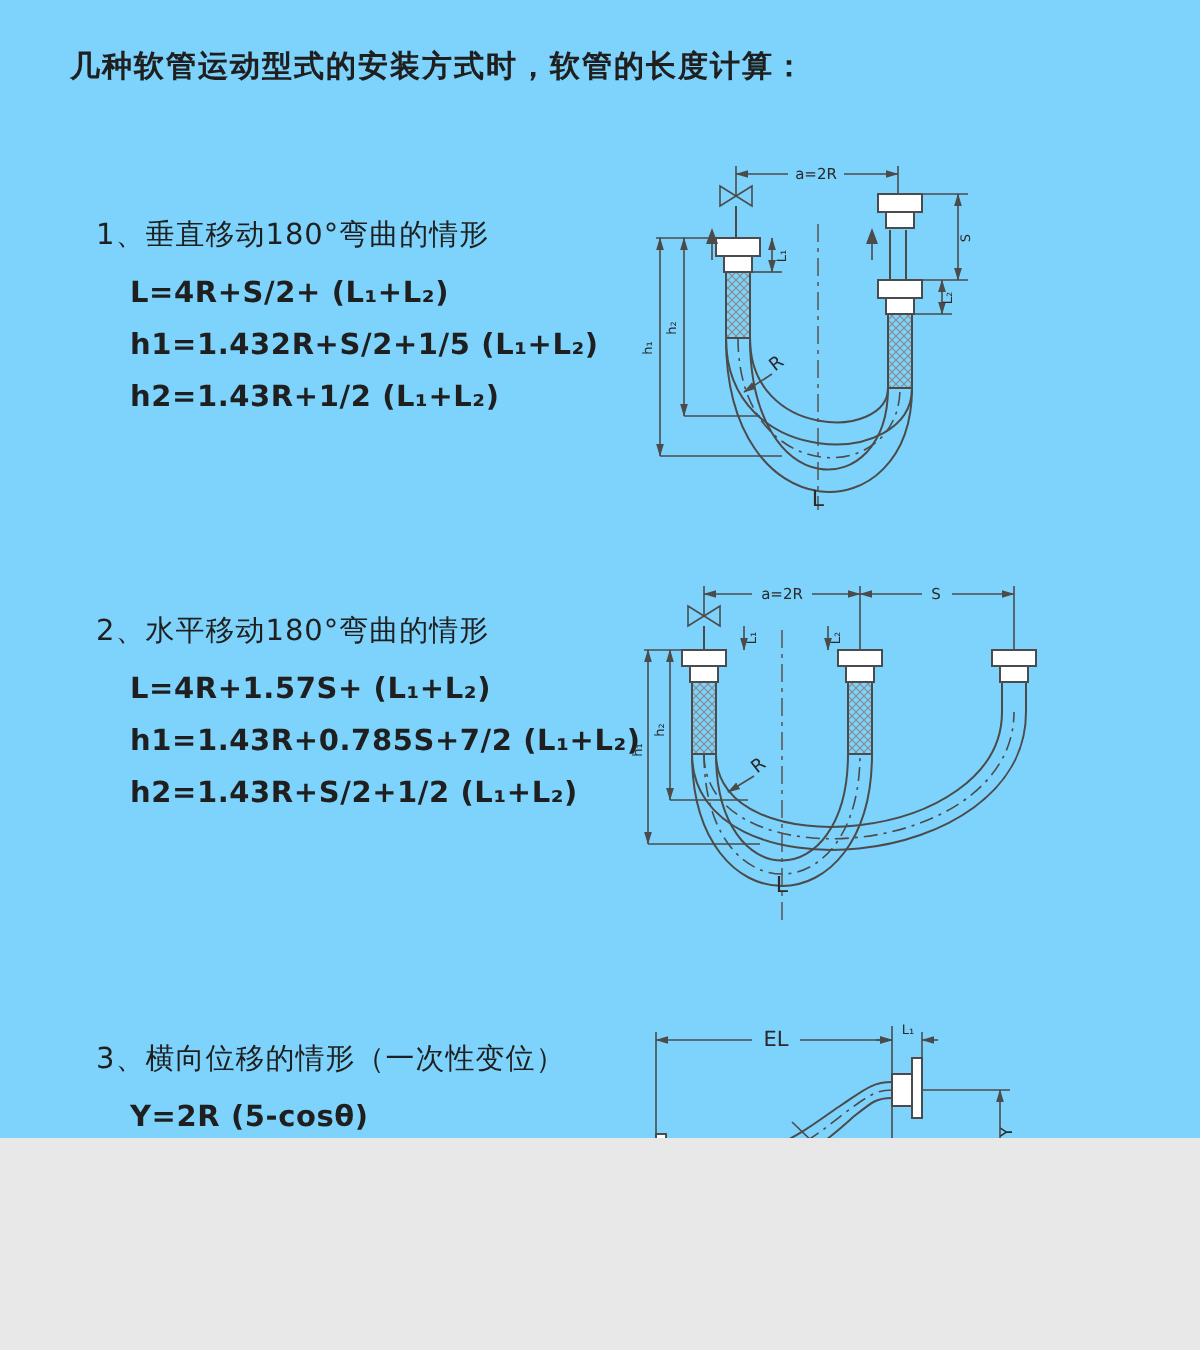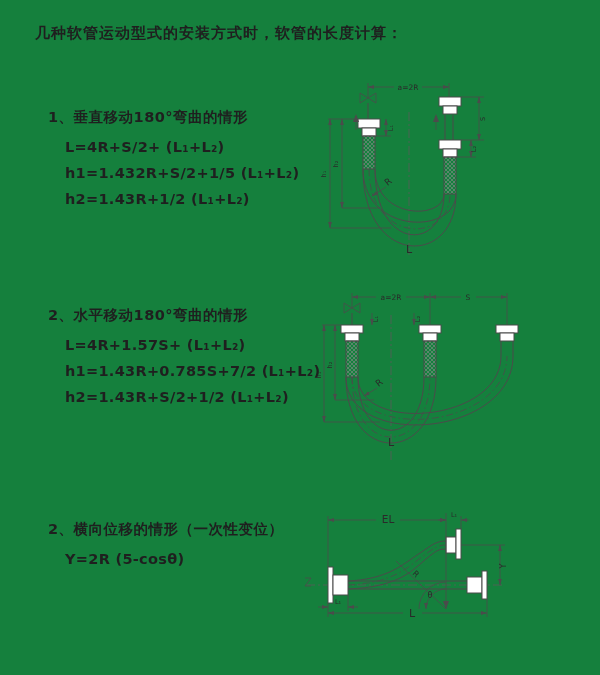--- a/index.html
+++ b/index.html
@@ -1,27 +1,27 @@
 <!DOCTYPE html>
 <html><head>
 <meta charset="utf-8">
 <style>
   html,body{margin:0;padding:0;background:#e8e8e8;}
   .page{
-    position:relative;width:600px;height:675px;background:#15803d;
+    position:relative;width:600px;height:569px;background:#7dd3fc;
     font-family:"DejaVu Sans","Liberation Sans",sans-serif;color:#1f1f1f;
     overflow:hidden;margin:0 auto;
   }
   .title{
     position:absolute;left:35px;top:24px;font-size:15px;font-weight:bold;
     letter-spacing:1px;white-space:nowrap;
   }
   .section{position:absolute;left:48px;width:270px;}
   .sec1{top:108px}.sec2{top:306px}.sec3{top:520px}
-  .heading{font-size:14.5px;font-weight:bold;margin:0 0 7px 0;letter-spacing:.5px;white-space:nowrap;}
+  .heading{font-size:14.5px;font-weight:normal;margin:0 0 7px 0;letter-spacing:.5px;white-space:nowrap;}
   .formula{
     font-size:14.5px;font-weight:bold;margin:0 16px 0 17px;line-height:26px;
     letter-spacing:.3px;white-space:nowrap;
   }
   svg.diagram{position:absolute;}
   .d1{left:316px;top:72px;}
   .d2{left:310px;top:282px;}
   .d3{left:300px;top:505px;}
   svg .ln{stroke:#4b4b4b;fill:none;stroke-width:1;}
   svg .thin{stroke:#4b4b4b;fill:none;stroke-width:.8;}
@@ -48,21 +48,21 @@
   </div>
 
   <div class="section sec2">
     <p class="heading">2、水平移动180°弯曲的情形</p>
     <p class="formula">L=4R+1.57S+ (L₁+L₂)</p>
     <p class="formula">h1=1.43R+0.785S+7/2 (L₁+L₂)</p>
     <p class="formula">h2=1.43R+S/2+1/2 (L₁+L₂)</p>
   </div>
 
   <div class="section sec3">
-    <p class="heading">2、横向位移的情形（一次性变位）</p>
+    <p class="heading">3、横向位移的情形（一次性变位）</p>
     <p class="formula">Y=2R (5-cosθ)</p>
   </div>
 
   <svg class="diagram d1" width="280" height="190" viewBox="0 0 280 190">
     <defs>
       <marker id="a1" viewBox="0 0 8 6" refX="7.5" refY="3" markerWidth="8" markerHeight="6" orient="auto-start-reverse">
         <path d="M0,0.6 L8,3 L0,5.4 z" fill="#4b4b4b"></path>
       </marker>
       <pattern id="p1" patternUnits="userSpaceOnUse" width="4" height="4">
         <path d="M0,4 L4,0 M0,0 L4,4" stroke="#8a8a8a" stroke-width="0.6"></path>

